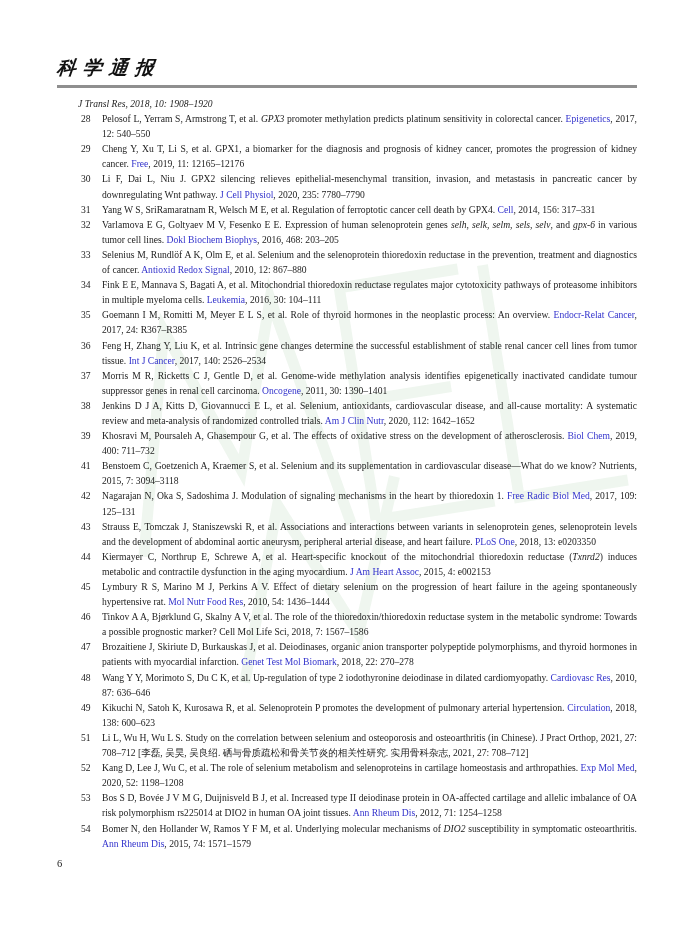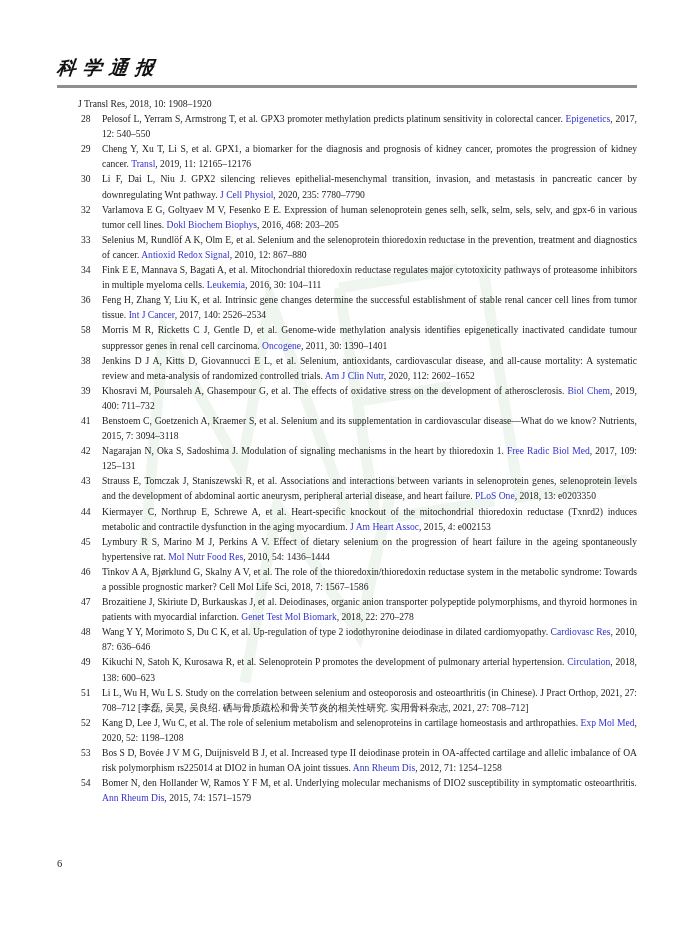--- a/index.html
+++ b/index.html
@@ -8,25 +8,25 @@
     font-family:"Liberation Serif","DejaVu Serif",serif;color:#1c1c1c;
   }
   .page{position:absolute;inset:0;background:#ffffff;}
   .logo{
     position:absolute;left:57px;top:55px;font-size:19px;font-weight:bold;font-style:italic;
     letter-spacing:7px;transform:skewX(-6deg);color:#111;white-space:nowrap;
   }
   .header-rule{position:absolute;left:57px;top:85px;width:580px;height:2.5px;background:#8f8f8f;}
   .watermark{position:absolute;left:90px;top:190px;width:560px;height:520px;opacity:.55;pointer-events:none;}
   .refs{position:absolute;left:57px;top:96px;width:580px;font-size:9.6px;line-height:15.1px;}
-  .ref-cont{margin-left:21px;}
+  .ref-cont{margin-left:21px;font-style:italic;}
   .ref-item{position:relative;padding-left:21px;margin-left:24px;}
   .ref-num{position:absolute;left:0;top:0;}
   .ref-text{text-align:justify;}
-  .it{}
+  .it{font-style:italic;}
   .jlink{color:var(--link-color,#3333cc);}
   .page-number{position:absolute;left:57px;top:858px;font-size:10.5px;color:#222;}
 </style>
 </head>
 <body>
 
 <div class="page">
 
   <svg class="watermark" viewBox="0 0 560 520" aria-hidden="true">
     <g fill="none" stroke="#e2efe2" stroke-width="11" transform="rotate(-9 280 260)">
@@ -41,49 +41,57 @@
   <div class="header-rule"></div>
 
   <div class="refs">
     <div class="ref-cont">J Transl Res, 2018, 10: 1908–1920</div>
   <div class="ref-item">
         <span class="ref-num">28</span>
         <div class="ref-text"><span>Pelosof L, Yerram S, Armstrong T, et al. </span><span class="it">GPX3</span><span> promoter methylation predicts platinum sensitivity in colorectal cancer. </span><span class="jlink">Epigenetics</span><span>, 2017, 12: 540–550</span></div>
       </div>
       <div class="ref-item">
         <span class="ref-num">29</span>
-        <div class="ref-text"><span>Cheng Y, Xu T, Li S, et al. GPX1, a biomarker for the diagnosis and prognosis of kidney cancer, promotes the progression of kidney cancer. </span><span class="jlink">Transl</span><span>, 2019, 11: 12165–12176</span></div>
+        <div class="ref-text"><span>Cheng Y, Xu T, Li S, et al. GPX1, a biomarker for the diagnosis and prognosis of kidney cancer, promotes the progression of kidney cancer. </span><span class="jlink">Free</span><span>, 2019, 11: 12165–12176</span></div>
       </div>
       <div class="ref-item">
         <span class="ref-num">30</span>
         <div class="ref-text"><span>Li F, Dai L, Niu J. GPX2 silencing relieves epithelial-mesenchymal transition, invasion, and metastasis in pancreatic cancer by downregulating Wnt pathway. </span><span class="jlink">J Cell Physiol</span><span>, 2020, 235: 7780–7790</span></div>
+      </div>
+      <div class="ref-item">
+        <span class="ref-num">31</span>
+        <div class="ref-text"><span>Yang W S, SriRamaratnam R, Welsch M E, et al. Regulation of ferroptotic cancer cell death by GPX4. </span><span class="jlink">Cell</span><span>, 2014, 156: 317–331</span></div>
       </div>
       <div class="ref-item">
         <span class="ref-num">32</span>
         <div class="ref-text"><span>Varlamova E G, Goltyaev M V, Fesenko E E. Expression of human selenoprotein genes </span><span class="it">selh</span><span>, </span><span class="it">selk</span><span>, </span><span class="it">selm</span><span>, </span><span class="it">sels</span><span>, </span><span class="it">selv</span><span>, and </span><span class="it">gpx-6</span><span> in various tumor cell lines. </span><span class="jlink">Dokl Biochem Biophys</span><span>, 2016, 468: 203–205</span></div>
       </div>
       <div class="ref-item">
         <span class="ref-num">33</span>
         <div class="ref-text"><span>Selenius M, Rundlöf A K, Olm E, et al. Selenium and the selenoprotein thioredoxin reductase in the prevention, treatment and diagnostics of cancer. </span><span class="jlink">Antioxid Redox Signal</span><span>, 2010, 12: 867–880</span></div>
       </div>
       <div class="ref-item">
         <span class="ref-num">34</span>
         <div class="ref-text"><span>Fink E E, Mannava S, Bagati A, et al. Mitochondrial thioredoxin reductase regulates major cytotoxicity pathways of proteasome inhibitors in multiple myeloma cells. </span><span class="jlink">Leukemia</span><span>, 2016, 30: 104–111</span></div>
       </div>
       <div class="ref-item">
+        <span class="ref-num">35</span>
+        <div class="ref-text"><span>Goemann I M, Romitti M, Meyer E L S, et al. Role of thyroid hormones in the neoplastic process: An overview. </span><span class="jlink">Endocr-Relat Cancer</span><span>, 2017, 24: R367–R385</span></div>
+      </div>
+      <div class="ref-item">
         <span class="ref-num">36</span>
         <div class="ref-text"><span>Feng H, Zhang Y, Liu K, et al. Intrinsic gene changes determine the successful establishment of stable renal cancer cell lines from tumor tissue. </span><span class="jlink">Int J Cancer</span><span>, 2017, 140: 2526–2534</span></div>
       </div>
       <div class="ref-item">
-        <span class="ref-num">58</span>
+        <span class="ref-num">37</span>
         <div class="ref-text"><span>Morris M R, Ricketts C J, Gentle D, et al. Genome-wide methylation analysis identifies epigenetically inactivated candidate tumour suppressor genes in renal cell carcinoma. </span><span class="jlink">Oncogene</span><span>, 2011, 30: 1390–1401</span></div>
       </div>
       <div class="ref-item">
         <span class="ref-num">38</span>
-        <div class="ref-text"><span>Jenkins D J A, Kitts D, Giovannucci E L, et al. Selenium, antioxidants, cardiovascular disease, and all-cause mortality: A systematic review and meta-analysis of randomized controlled trials. </span><span class="jlink">Am J Clin Nutr</span><span>, 2020, 112: 2602–1652</span></div>
+        <div class="ref-text"><span>Jenkins D J A, Kitts D, Giovannucci E L, et al. Selenium, antioxidants, cardiovascular disease, and all-cause mortality: A systematic review and meta-analysis of randomized controlled trials. </span><span class="jlink">Am J Clin Nutr</span><span>, 2020, 112: 1642–1652</span></div>
       </div>
       <div class="ref-item">
         <span class="ref-num">39</span>
         <div class="ref-text"><span>Khosravi M, Poursaleh A, Ghasempour G, et al. The effects of oxidative stress on the development of atherosclerosis. </span><span class="jlink">Biol Chem</span><span>, 2019, 400: 711–732</span></div>
       </div>
       <div class="ref-item">
         <span class="ref-num">41</span>
         <div class="ref-text"><span>Benstoem C, Goetzenich A, Kraemer S, et al. Selenium and its supplementation in cardiovascular disease—What do we know? Nutrients, 2015, 7: 3094–3118</span></div>
       </div>
       <div class="ref-item">

